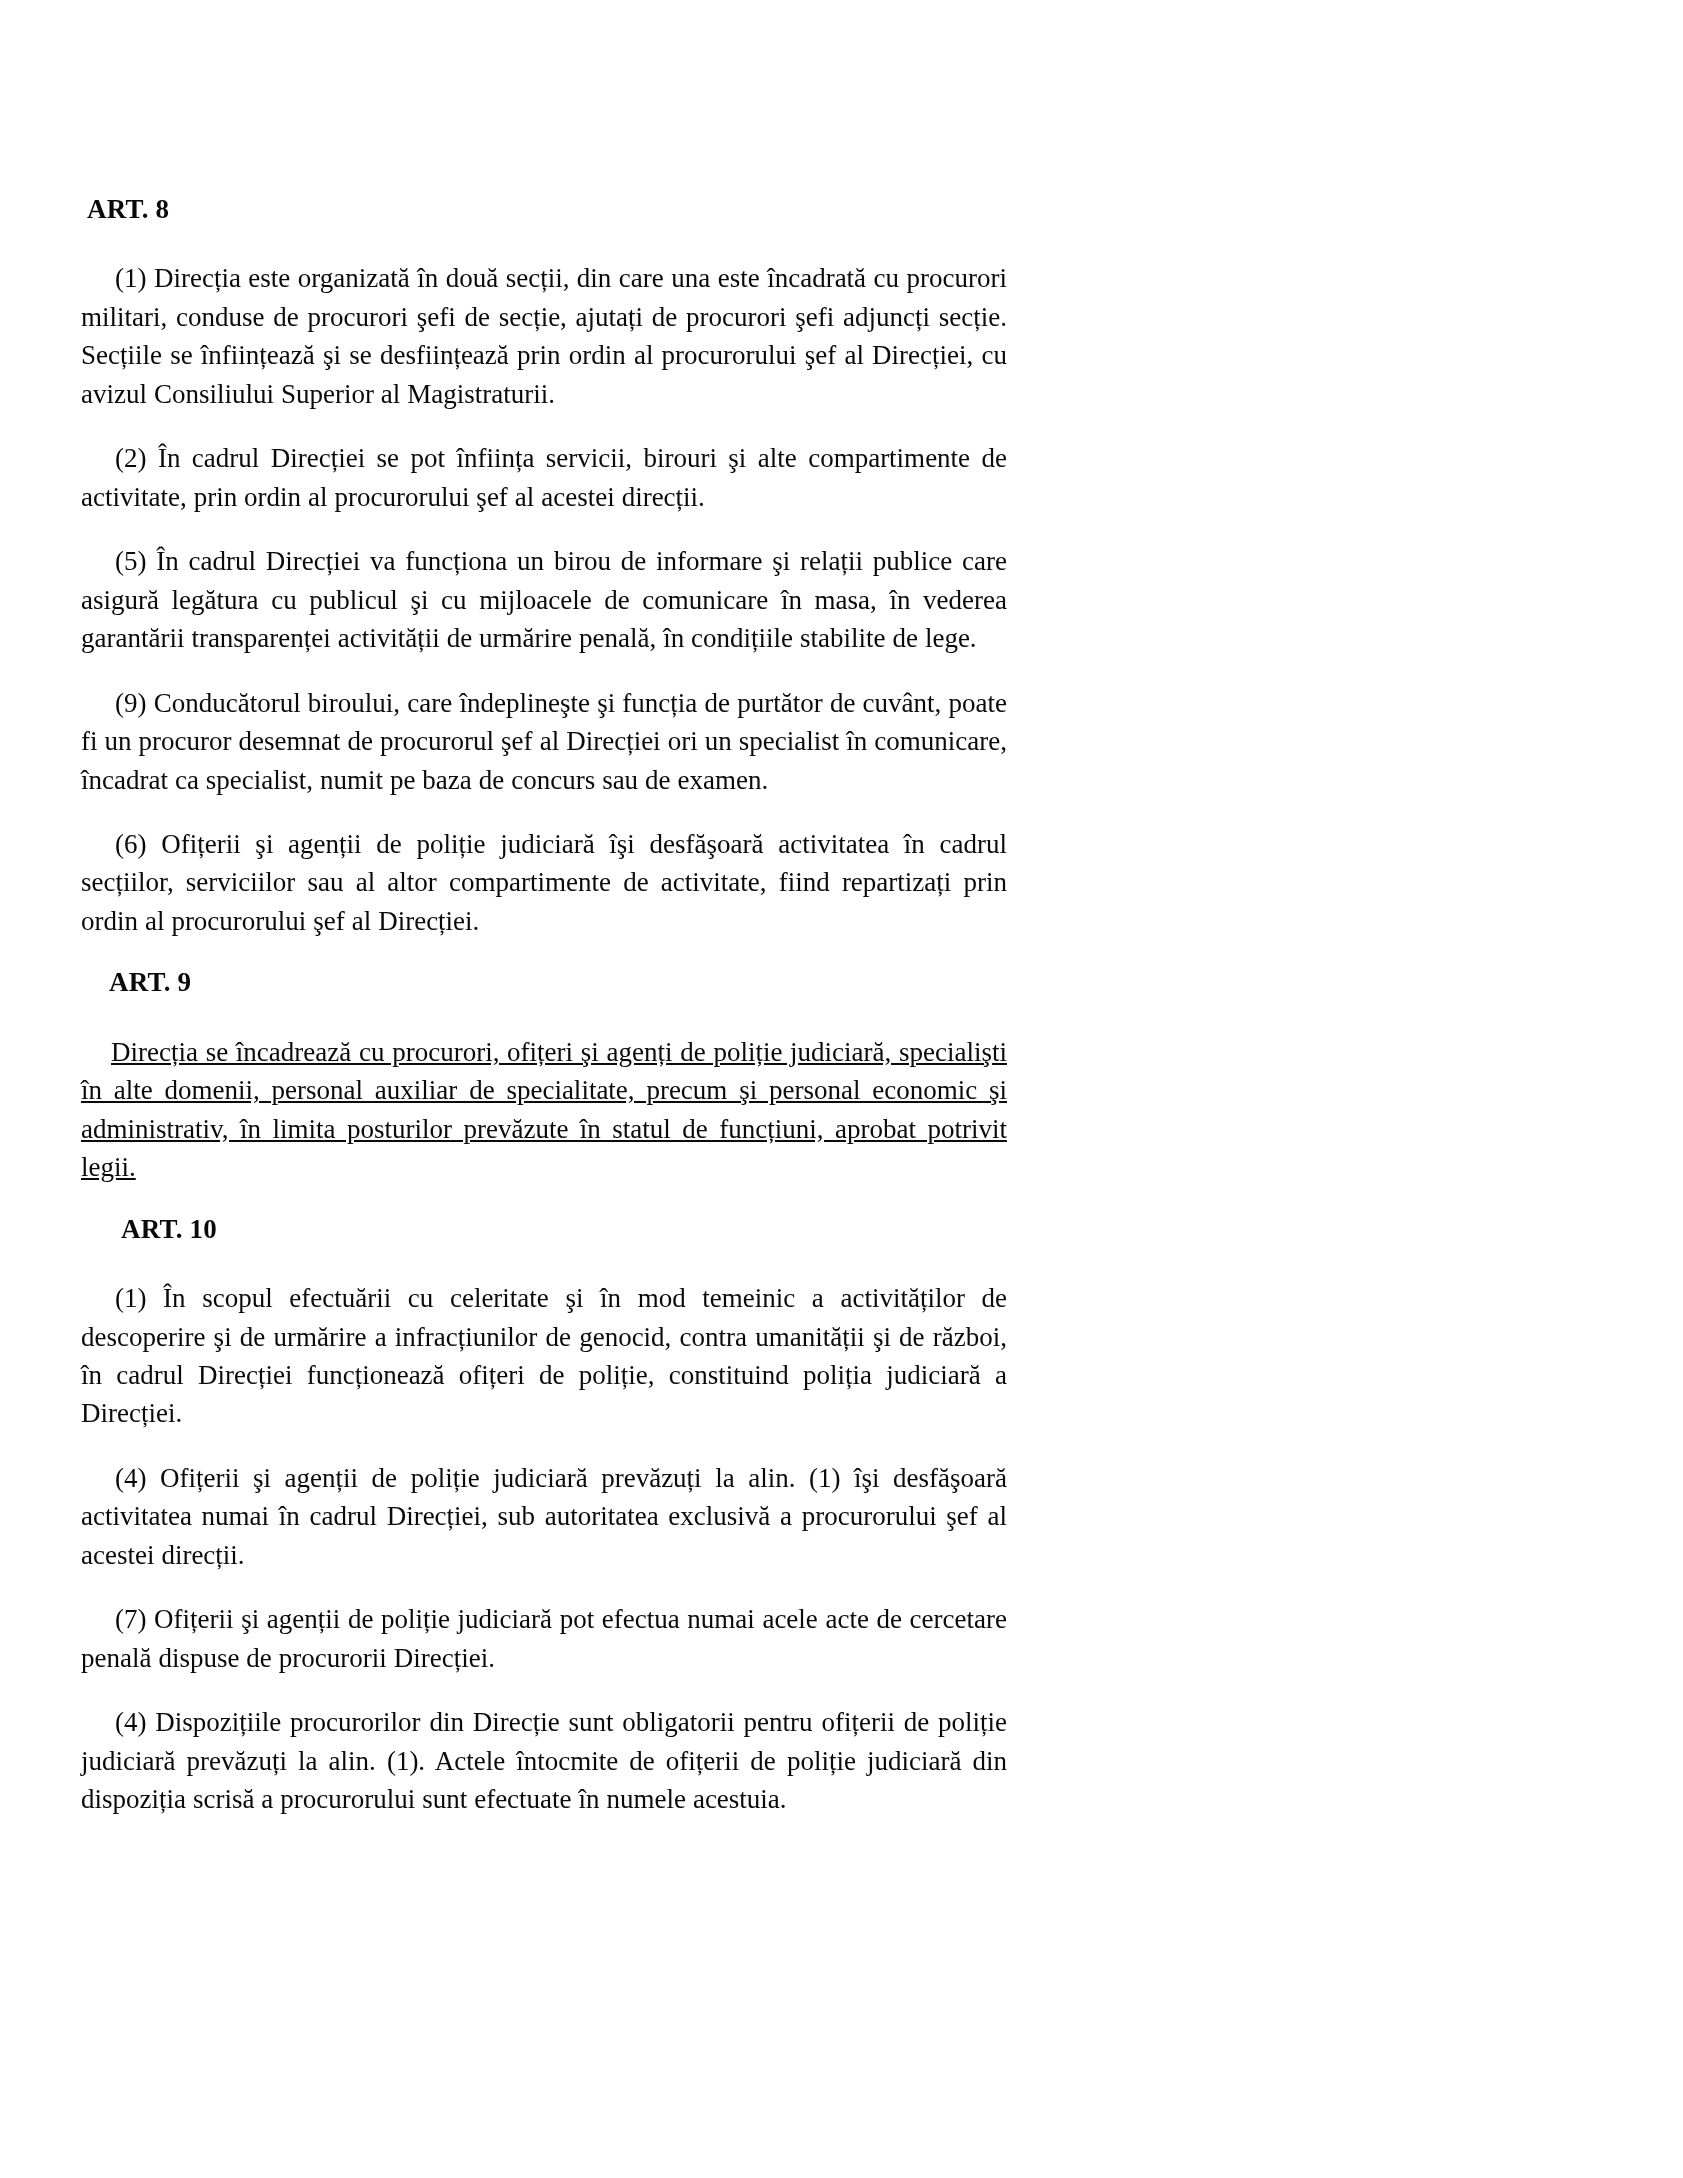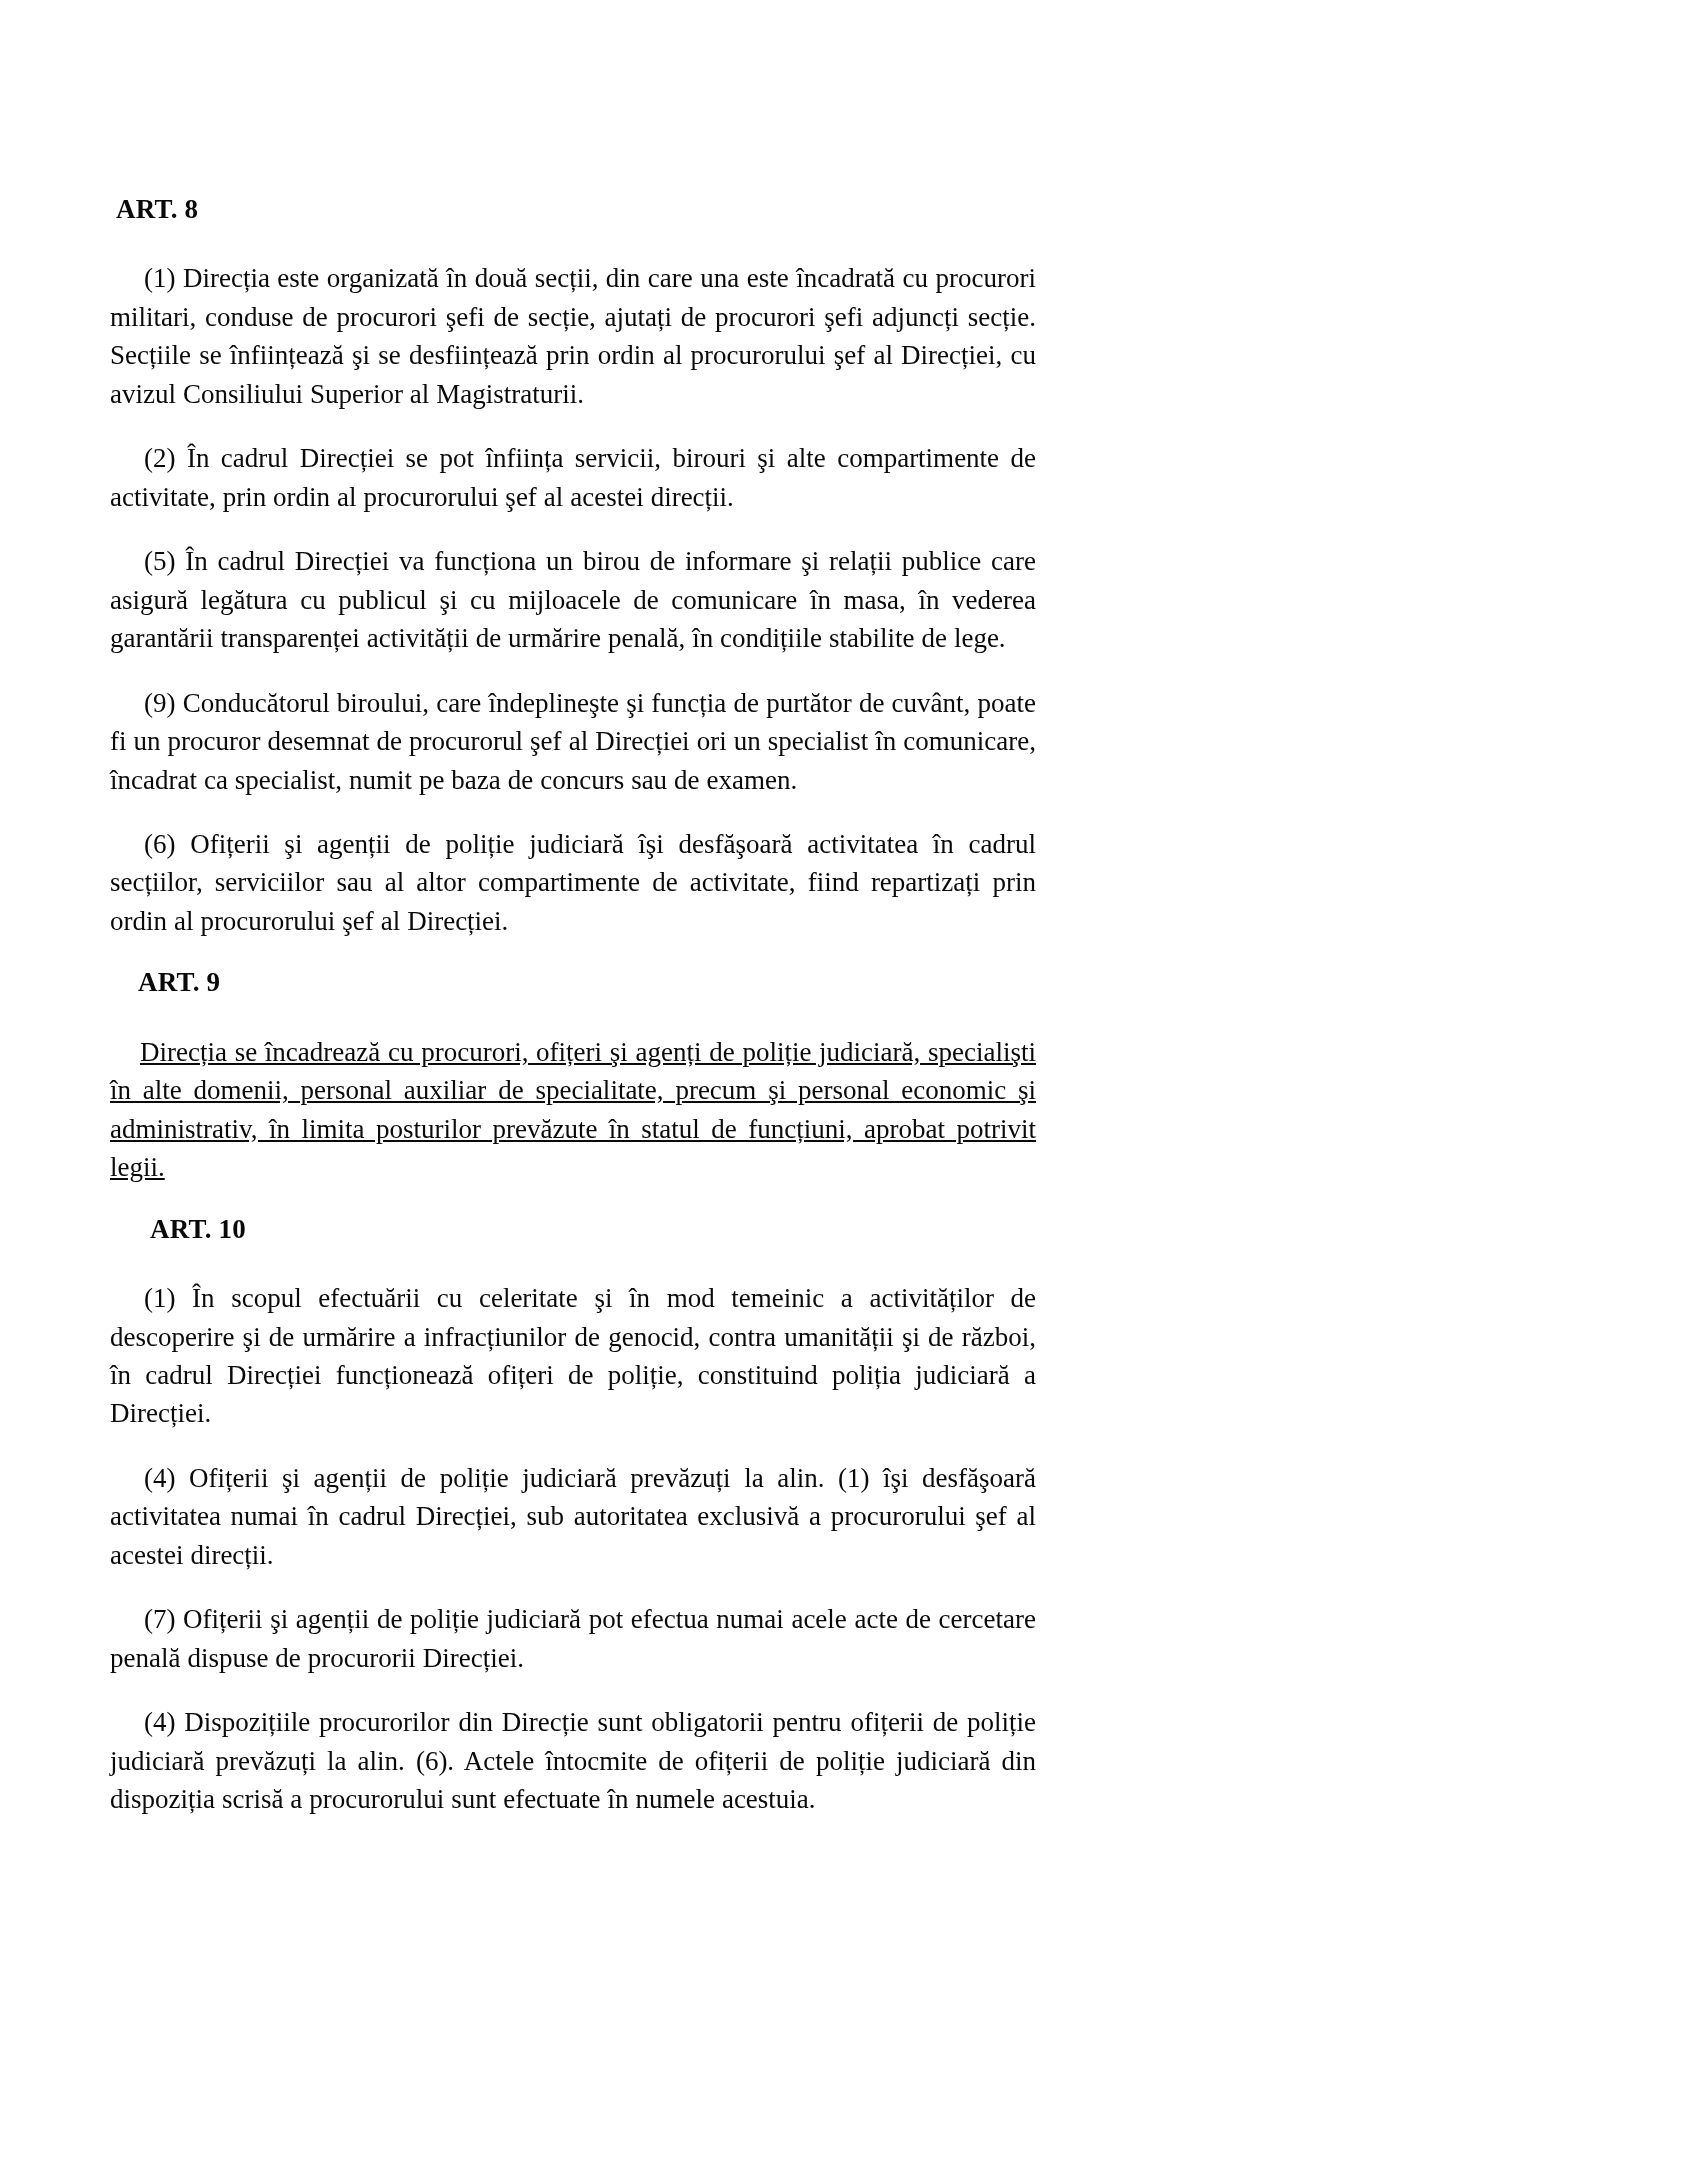--- a/index.html
+++ b/index.html
@@ -17,21 +17,21 @@
   .page {
     position: relative;
     width: 1683px;
     height: 2178px;
     background: #ffffff;
     box-sizing: border-box;
     padding: 193px 0 0 0;
   }
   .content {
     width: 926px;
-    margin: 0 0 0 110px;
+    margin: 0 0 0 81px;
   }
   .art-heading {
     font-size: 27px;
     line-height: 1.2;
     margin: 0 0 34px 0;
     letter-spacing: 0.2px;
     white-space: pre;
   }
   .art-heading.art8 { padding-left: 6px; }
   .art-heading.art9 { padding-left: 28px; }
@@ -82,18 +82,18 @@
 
     <section class="sec gap-before-art">
       <h2 class="art-heading art10">ART. 10</h2>
 
       <p class="para">(1) În scopul efectuării cu celeritate şi în mod temeinic a activităților de descoperire şi de urmărire a infracțiunilor de genocid, contra umanității şi de război, în cadrul Direcției funcționează ofițeri de poliție, constituind poliția judiciară a Direcției.</p>
 
       <p class="para">(4) Ofițerii şi agenții de poliție judiciară prevăzuți la alin. (1) îşi desfăşoară activitatea numai în cadrul Direcției, sub autoritatea exclusivă a procurorului şef al acestei direcții.</p>
 
       <p class="para">(7) Ofițerii şi agenții de poliție judiciară pot efectua numai acele acte de cercetare penală dispuse de procurorii Direcției.</p>
 
-      <p class="para last">(4) Dispozițiile procurorilor din Direcție sunt obligatorii pentru ofițerii de poliție judiciară prevăzuți la alin. (6). Actele întocmite de ofițerii de poliție judiciară din dispoziția scrisă a procurorului sunt efectuate în numele acestuia.</p>
+      <p class="para last">(4) Dispozițiile procurorilor din Direcție sunt obligatorii pentru ofițerii de poliție judiciară prevăzuți la alin. (1). Actele întocmite de ofițerii de poliție judiciară din dispoziția scrisă a procurorului sunt efectuate în numele acestuia.</p>
     </section>
 
   </div>
 </div>
 
 
 </body></html>

